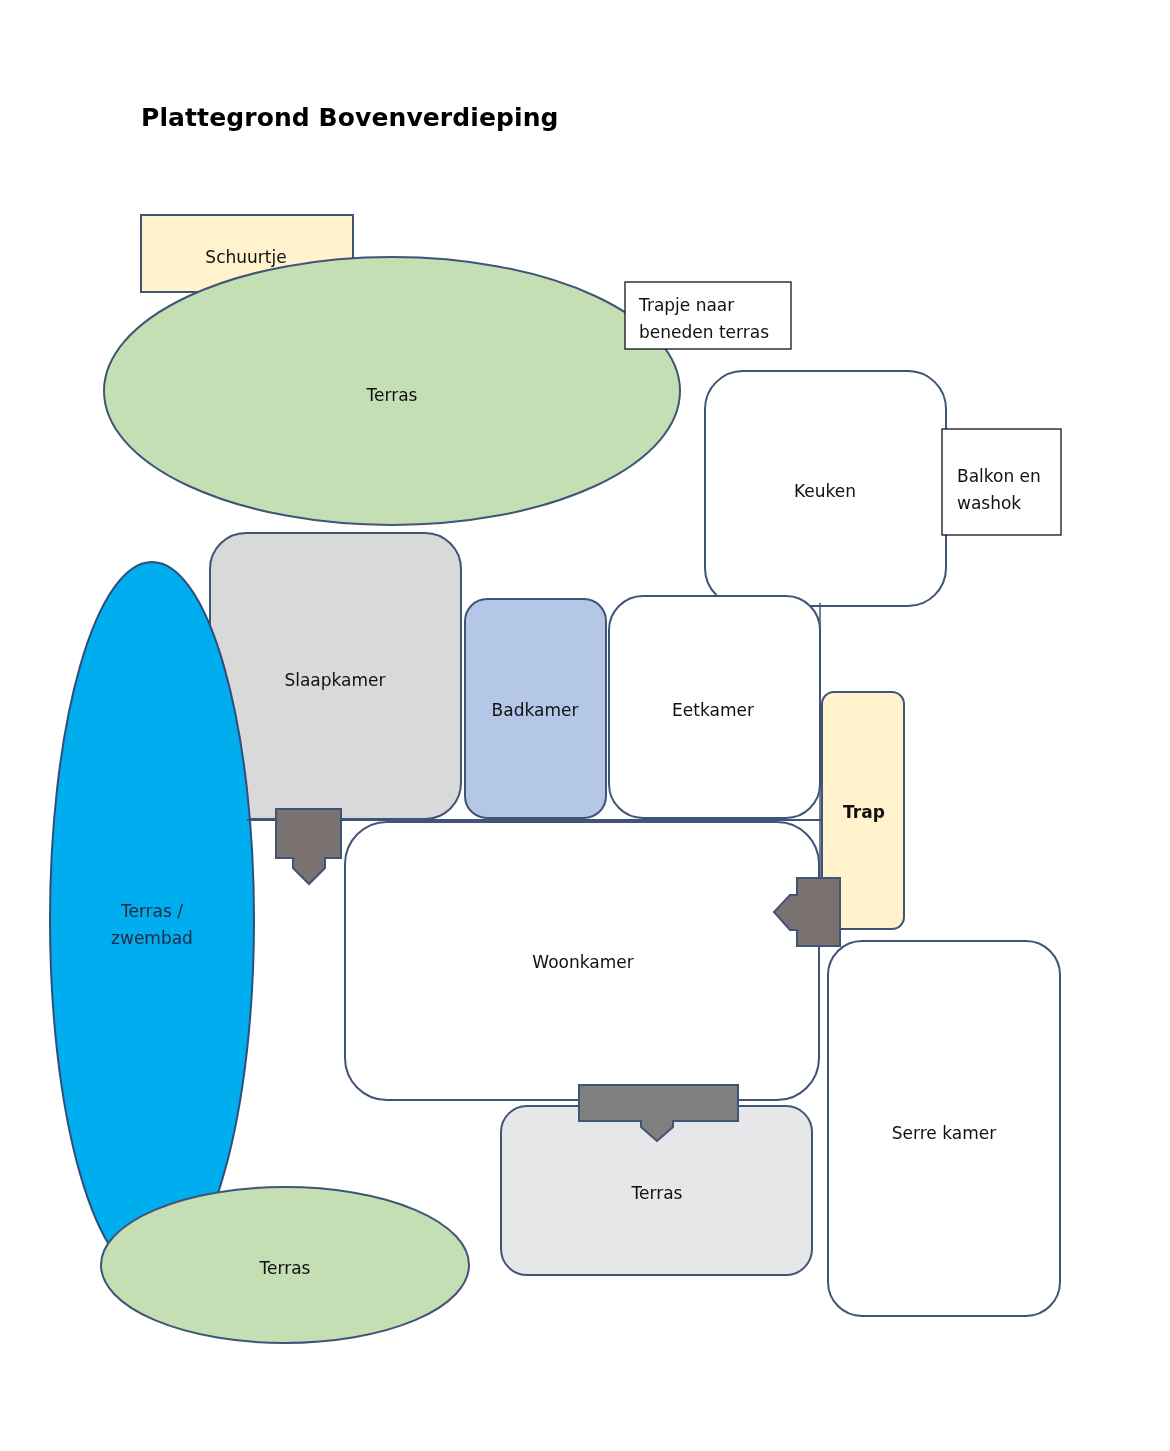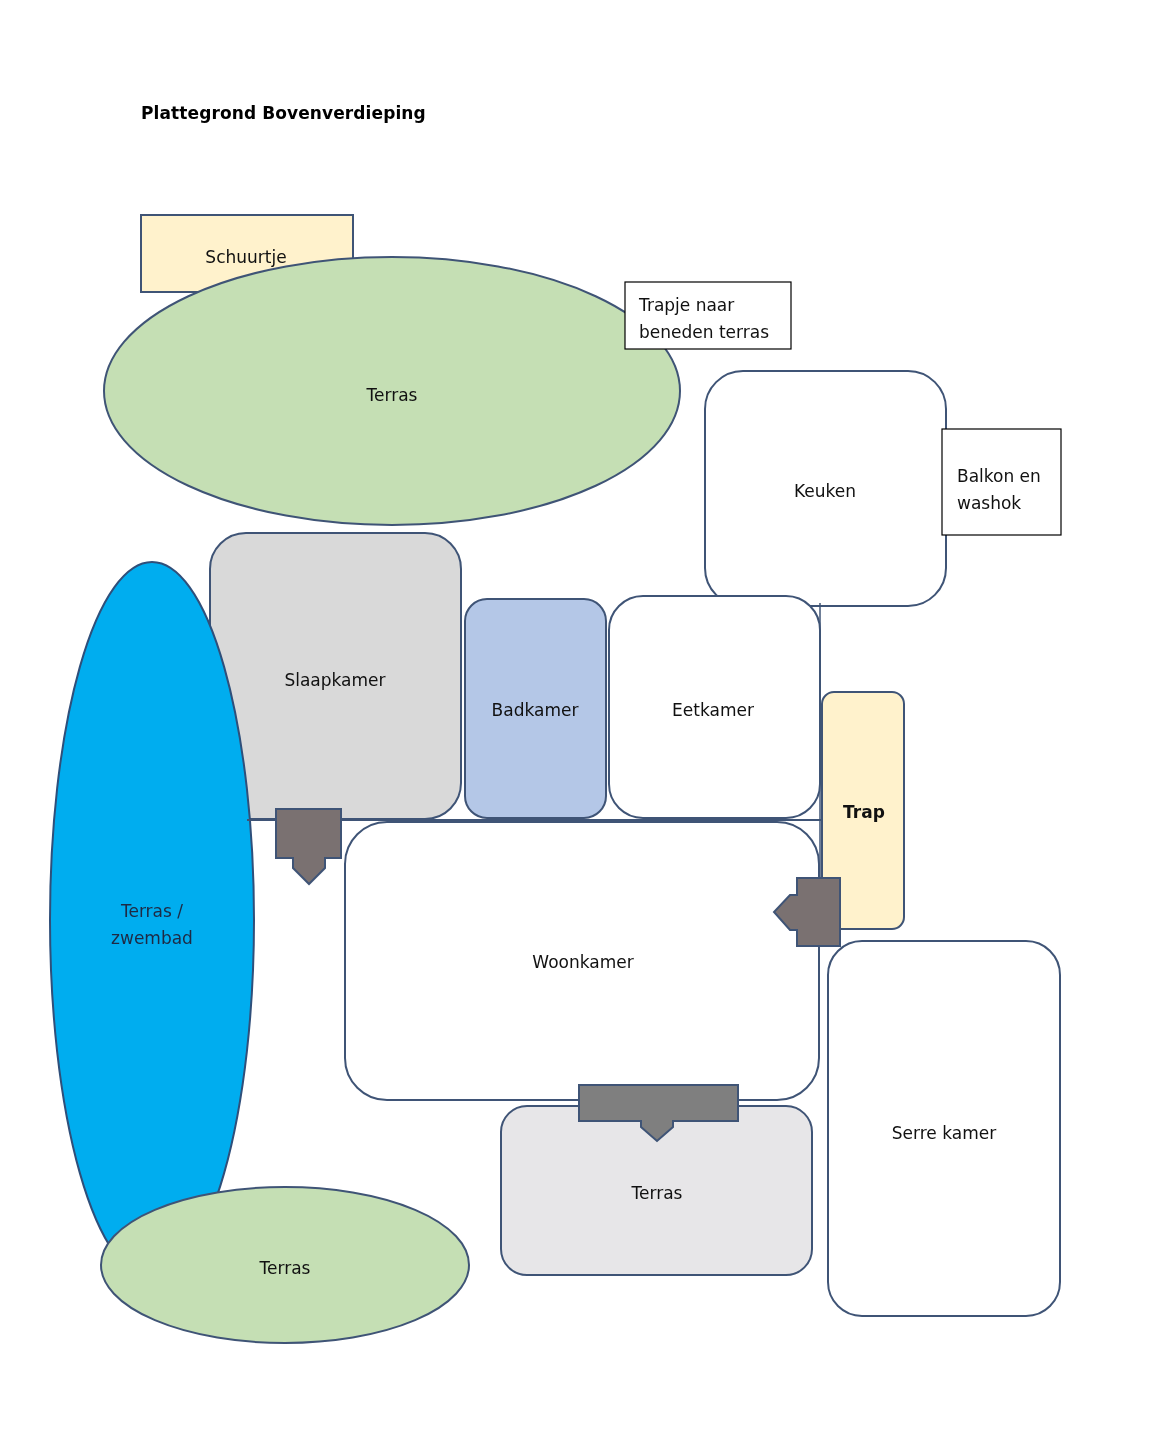--- a/index.html
+++ b/index.html
@@ -1,17 +1,17 @@
 <!DOCTYPE html>
 <html><head>
   <meta charset="utf-8">
   <style>
     html, body { margin: 0; padding: 0; background: #ffffff; }
     body { width: 1170px; height: 1451px; position: relative; overflow: hidden; font-family: "Liberation Sans", "DejaVu Sans", sans-serif; }
-    .title { position: absolute; left: 141px; top: 103px; font-family: "DejaVu Sans", sans-serif; font-weight: bold; font-size: 17px; color: #000; letter-spacing: 0.1px; }
+    .title { position: absolute; left: 141px; top: 103px; font-family: "DejaVu Sans", sans-serif; font-weight: bold; font-size: 25px; color: #000; letter-spacing: 0.1px; }
     svg.plan { position: absolute; left: 0; top: 0; }
     .lbl { font-family: "DejaVu Sans", sans-serif; font-size: 17px; fill: #111; }
     .lbl-bold { font-family: "DejaVu Sans", sans-serif; font-size: 17px; font-weight: bold; fill: #111; }
     .lbl-pool { font-family: "DejaVu Sans", sans-serif; font-size: 17px; fill: #1e2a44; }
   </style>
 </head>
 <body>
 
 <div class="title">Plattegrond Bovenverdieping</div>
 

